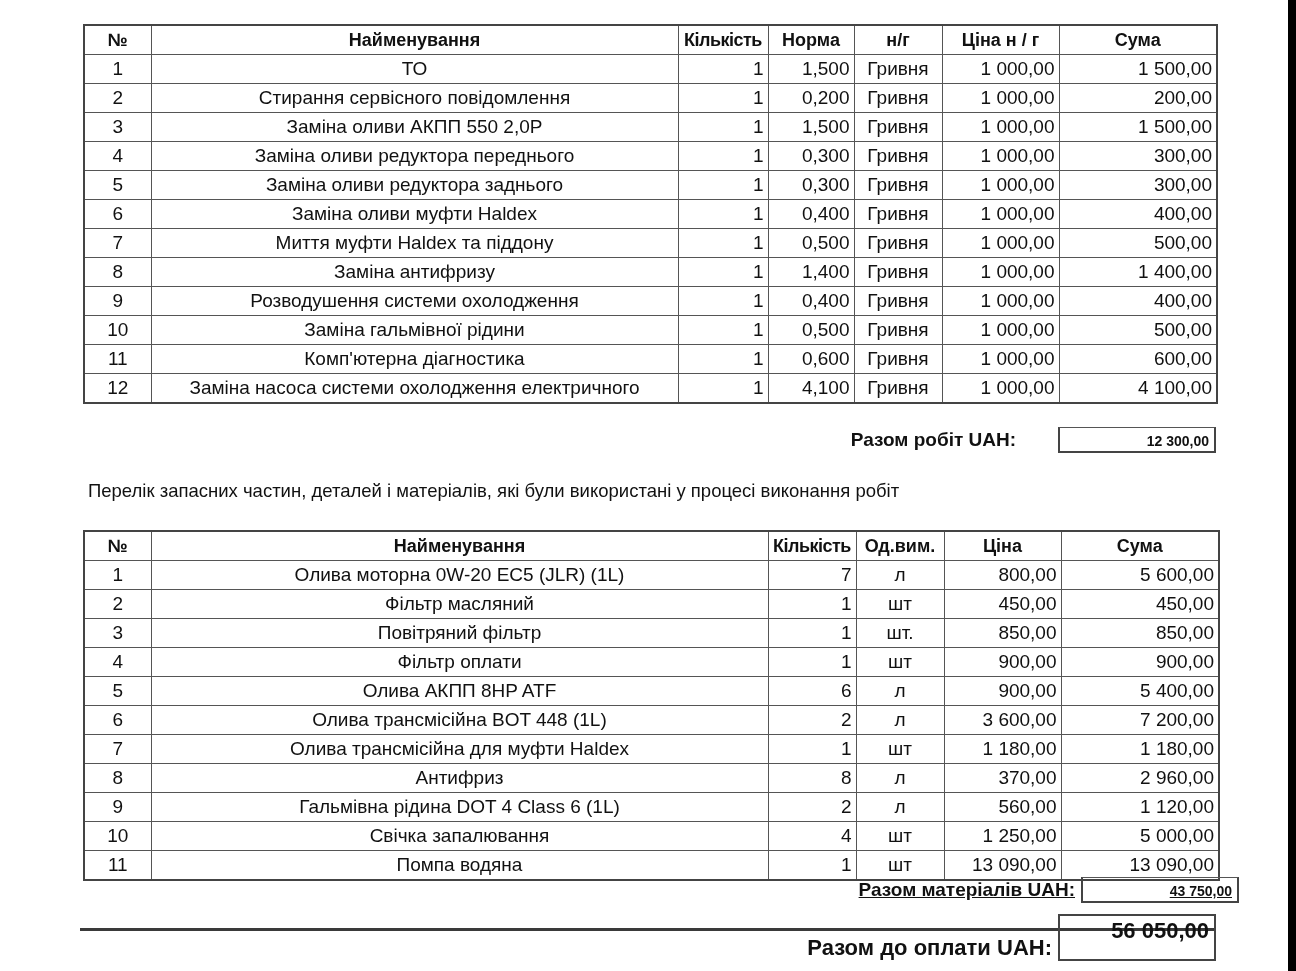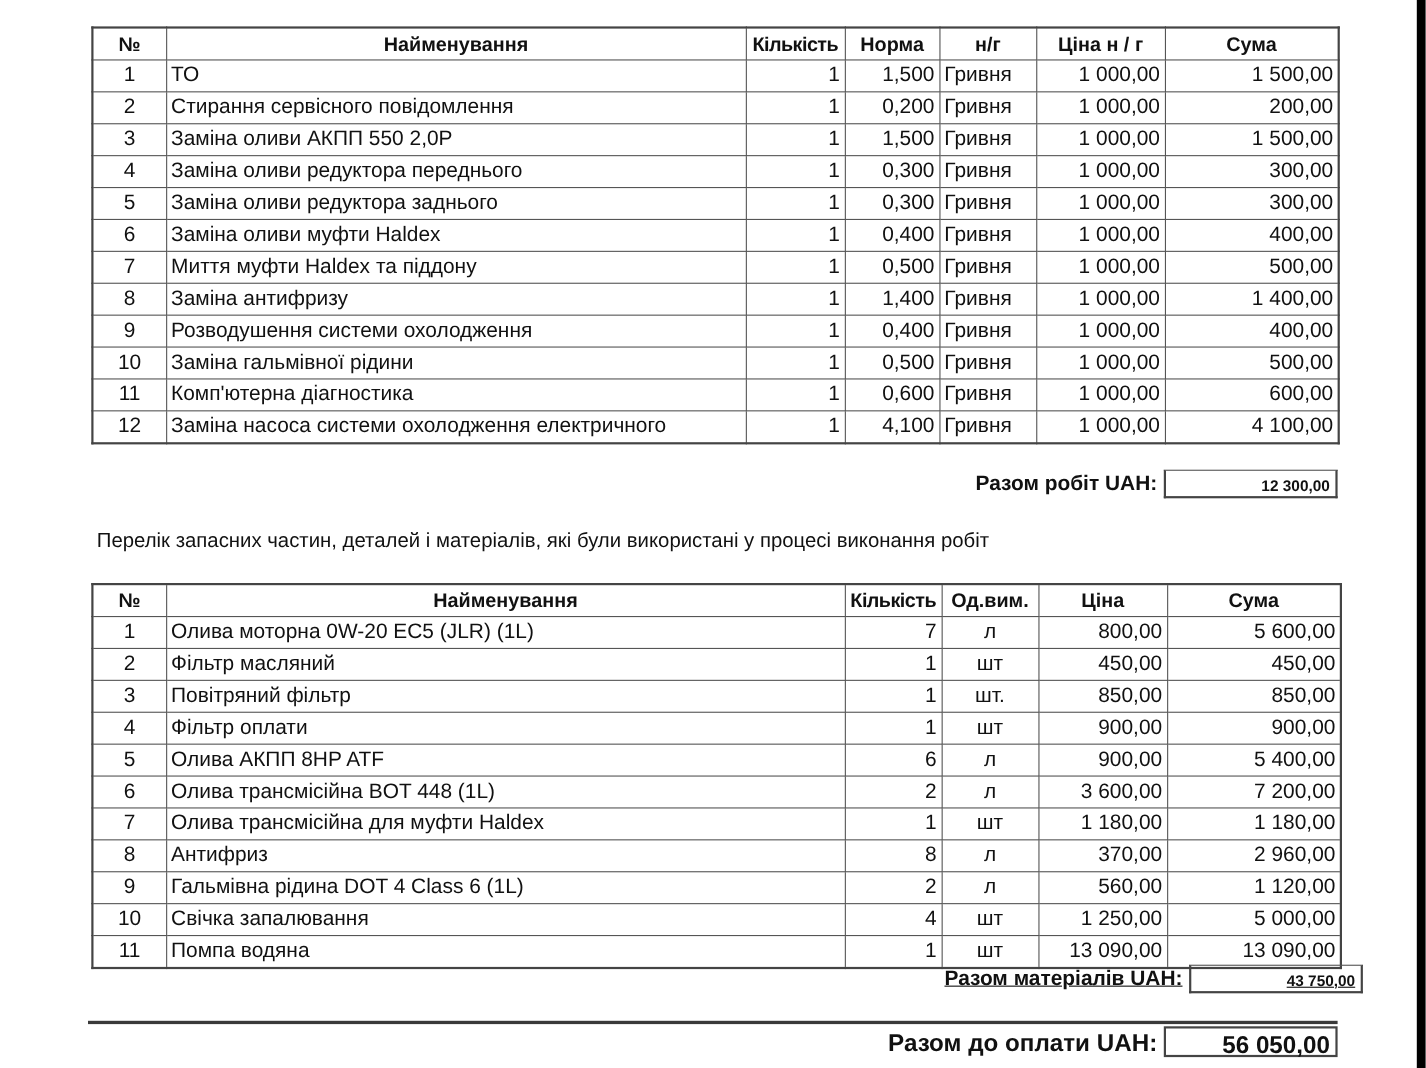--- a/index.html
+++ b/index.html
@@ -11,21 +11,21 @@
   .right-strip { position: absolute; left: 1288px; top: 0; width: 8px; height: 971px; background: #000; }
   table { border-collapse: collapse; position: absolute; table-layout: fixed; }
   td, th {
     border: 1px solid #555; padding: 0 4px; height: 28px; line-height: 26px;
     font-size: 19px; white-space: nowrap; overflow: hidden;
   }
   th { font-weight: bold; font-size: 18px; text-align: center; }
   .t { border: 2px solid #444; }
   .c { text-align: center; }
   .r { text-align: right; }
-  .l { text-align: left; }
+  .l { text-align: center; }
   #works { left: 83px; top: 24px; width: 1133px; }
   #parts { left: 83px; top: 530px; width: 1133px; }
   .totline {
     position: absolute; display: flex; align-items: center; justify-content: flex-end;
     font-weight: bold; font-size: 19px;
   }
   .totbox {
     border: 2px solid #444; border-top: 1px solid #555; height: 26px; line-height: 26px;
     text-align: right; padding: 0 5px; box-sizing: border-box; width: 158px;
     font-weight: bold; font-size: 14px;
@@ -33,21 +33,21 @@
   .totlabel { padding-right: 6px; }
   .section-title {
     position: absolute; left: 88px; top: 480px; font-weight: normal; font-size: 18.5px;
   }
   .grand-line { position: absolute; left: 80px; top: 928px; width: 1136px; height: 3px; background: #3a3a3a; }
   .grand {
     position: absolute; left: 700px; top: 929px; width: 516px; height: 32px;
     display: flex; justify-content: flex-end; align-items: flex-end;
     font-weight: bold; font-size: 22px;
   }
-  .grand .totbox { width: 158px; height: 28px; line-height: 30px; font-size: 22px; border-top: 2px solid #444; margin-top: 40px; }
+  .grand .totbox { width: 158px; height: 47px; line-height: 30px; font-size: 22px; border-top: 2px solid #444; margin-top: 40px; }
 </style>
 </head>
 <body>
 
 <div class="right-strip"></div>
 
 <table id="works" class="t">
   <colgroup>
     <col style="width:67px">
       <col style="width:527px">
@@ -173,21 +173,21 @@
         <td class="l">Заміна насоса системи охолодження електричного</td>
         <td class="r">1</td>
         <td class="r">4,100</td>
         <td class="l">Гривня</td>
         <td class="r">1 000,00</td>
         <td class="r">4 100,00</td>
       </tr>
     </tbody>
 </table>
 
-<div class="totline" style="left:700px; top:427px; width:516px;">
+<div class="totline" style="left:700px; top:427px; width:516px;gap:36px;">
   <span class="totlabel">Разом робіт UAH:</span>
   <div class="totbox">12 300,00</div>
 </div>
 
 <div class="section-title">Перелік запасних частин, деталей і матеріалів, які були використані у процесі виконання робіт</div>
 
 <table id="parts" class="t">
   <colgroup>
     <col style="width:67px">
       <col style="width:617px">

